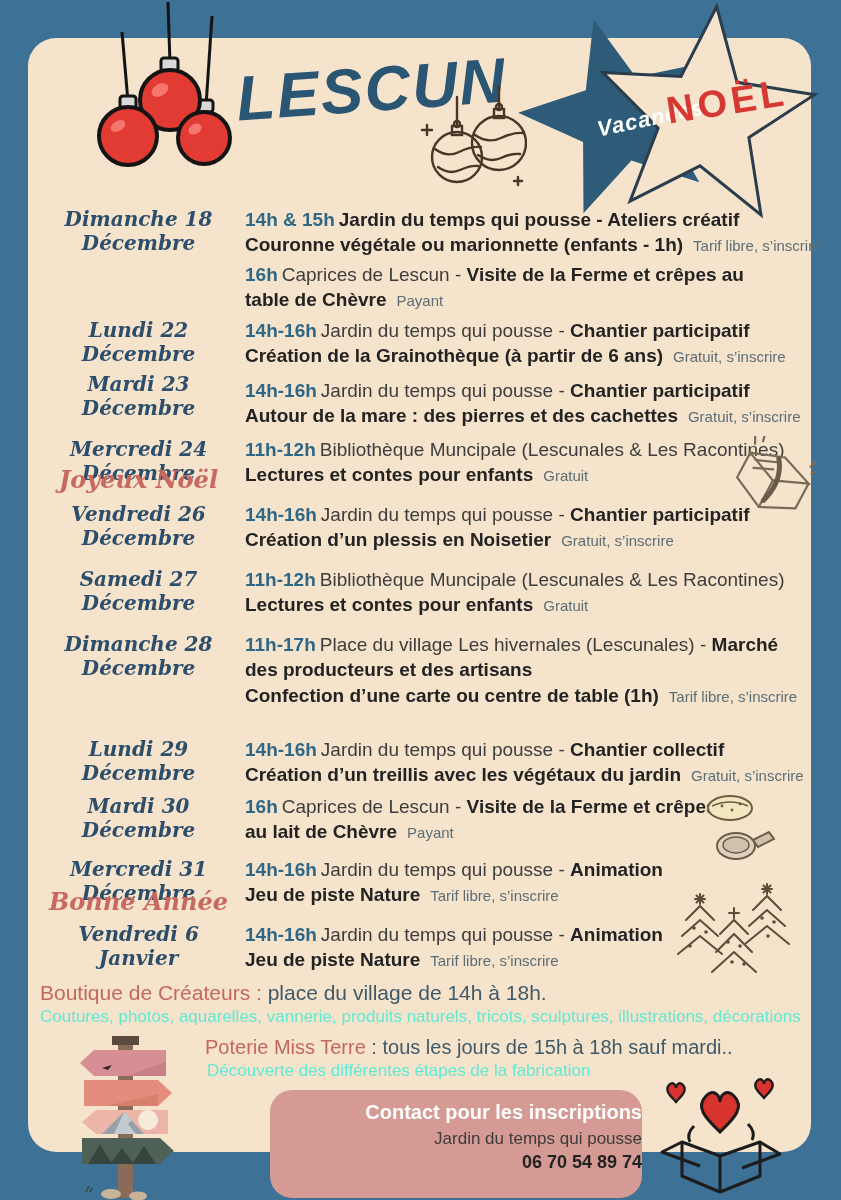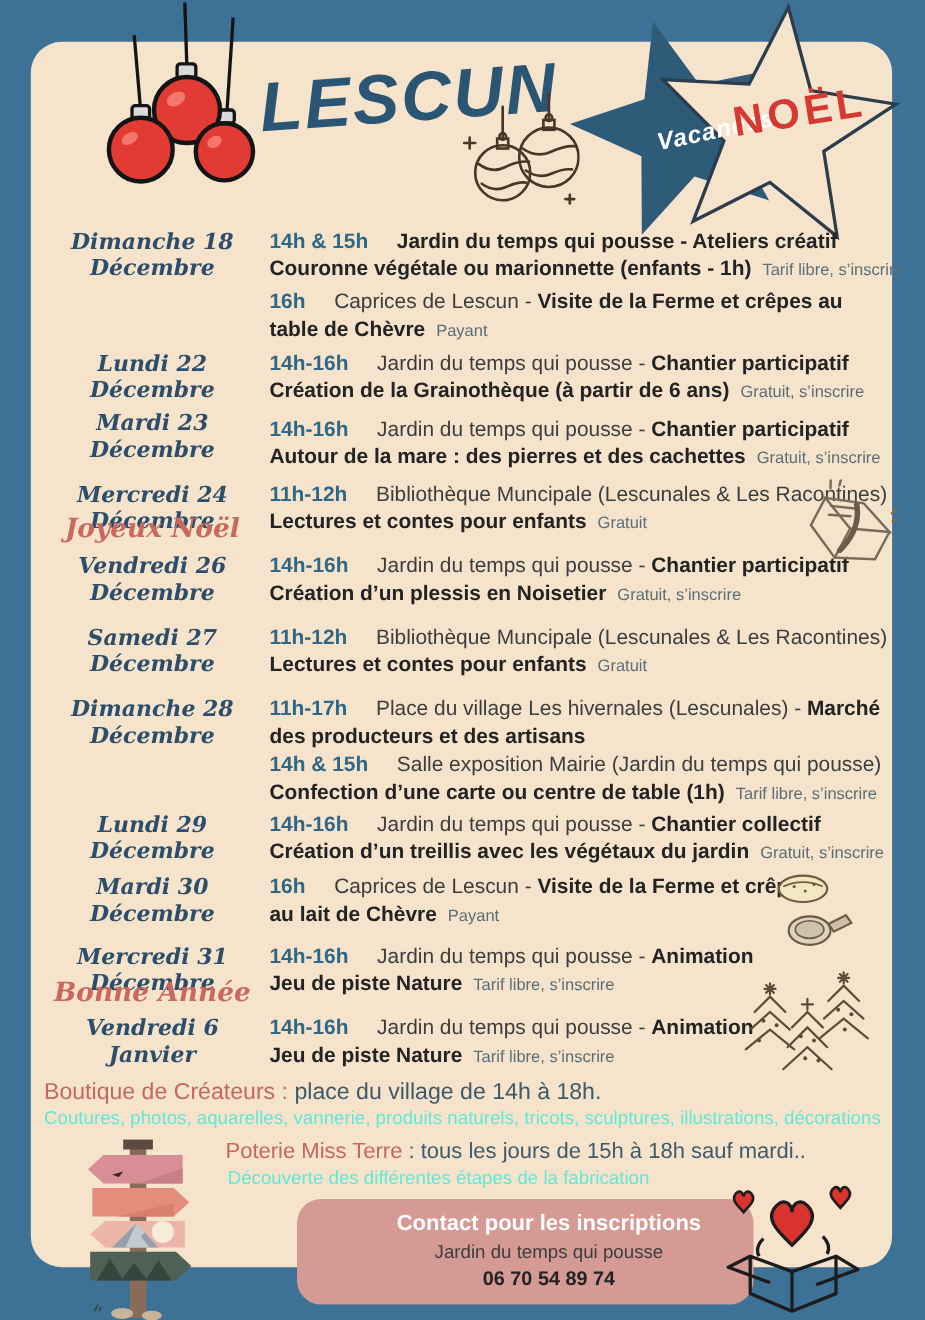--- a/index.html
+++ b/index.html
@@ -26,34 +26,34 @@
     font-family:"DejaVu Serif", serif;font-style:italic;font-weight:700;
     font-size:20px;color:#2c4e6b;
   }
   .note{
     position:absolute;left:36px;width:205px;text-align:center;
     font-family:"DejaVu Serif", serif;font-style:italic;font-weight:700;
     font-size:24px;color:#c9685f;
   }
   .content{position:absolute;left:245px;width:566px;}
   .line{line-height:25px;font-size:19px;color:#3d3d3d;white-space:nowrap;}
-  .time{color:#2e6886;font-weight:700;margin-right:26px;}
+  .time{color:#2e6886;font-weight:700;margin-right:4px;}
   .reg{color:#3d3d3d;font-weight:400;}
   .strong{color:#232323;font-weight:700;}
   .meta{color:#5b6e76;font-size:15px;margin-left:10px;font-weight:400;margin-top:12px;}
   .evt + .evt{margin-top:4px;}
   
   .boutique-line{position:absolute;left:40px;top:981px;font-size:21px;white-space:nowrap;}
   .coral{color:#c4685d;font-weight:400;}
   .tealinfo{color:#3f5a68;font-weight:400;}
   .detail{position:absolute;color:#5eead4;font-size:17px;white-space:nowrap;}
   .poterie-line{position:absolute;left:205px;top:1036px;font-size:20px;white-space:nowrap;}
   .contact{
-    position:absolute;left:270px;top:1090px;width:372px;height:96px;
-    background:#d59a93;border-radius:22px;text-align:center;padding-left:43px;
+    position:absolute;left:270px;top:1090px;width:372px;height:108px;
+    background:#d59a93;border-radius:22px;text-align:right;
   }
   .contact-title{margin-top:11px;color:#ffffff;font-weight:700;font-size:20px;}
   .contact-org{margin-top:5px;color:#3c3c3c;font-size:17px;}
   .contact-phone{margin-top:3px;color:#222222;font-weight:700;font-size:18px;}
 </style>
 </head>
 <body>
 
 <div class="card"></div>
 
@@ -166,21 +166,20 @@
 </div>
 
 <div class="row" style="top:632px">
   <div class="date">Dimanche 28 Décembre</div>
   <div class="content">
     <div class="evt">
       <div class="line"><span class="time">11h-17h</span><span class="reg">Place du village Les hivernales (Lescunales) - </span><span class="strong">Marché</span></div>
       <div class="line"><span class="strong">des producteurs et des artisans</span><span class="meta"></span></div>
     </div>
     <div class="evt" style="margin-top:0">
-      <div class="line"><span class="time">14h &amp; 15h</span><span class="reg">Salle exposition Mairie (Jardin du temps qui pousse)</span><span class="strong"></span></div>
       <div class="line"><span class="strong">Confection d’une carte ou centre de table (1h)</span><span class="meta">Tarif libre, s’inscrire</span></div>
     </div>
   </div>
 </div>
 
 <div class="row" style="top:737px">
   <div class="date">Lundi 29 Décembre</div>
   <div class="content">
     <div class="evt">
       <div class="line"><span class="time">14h-16h</span><span class="reg">Jardin du temps qui pousse - </span><span class="strong">Chantier collectif</span></div>

